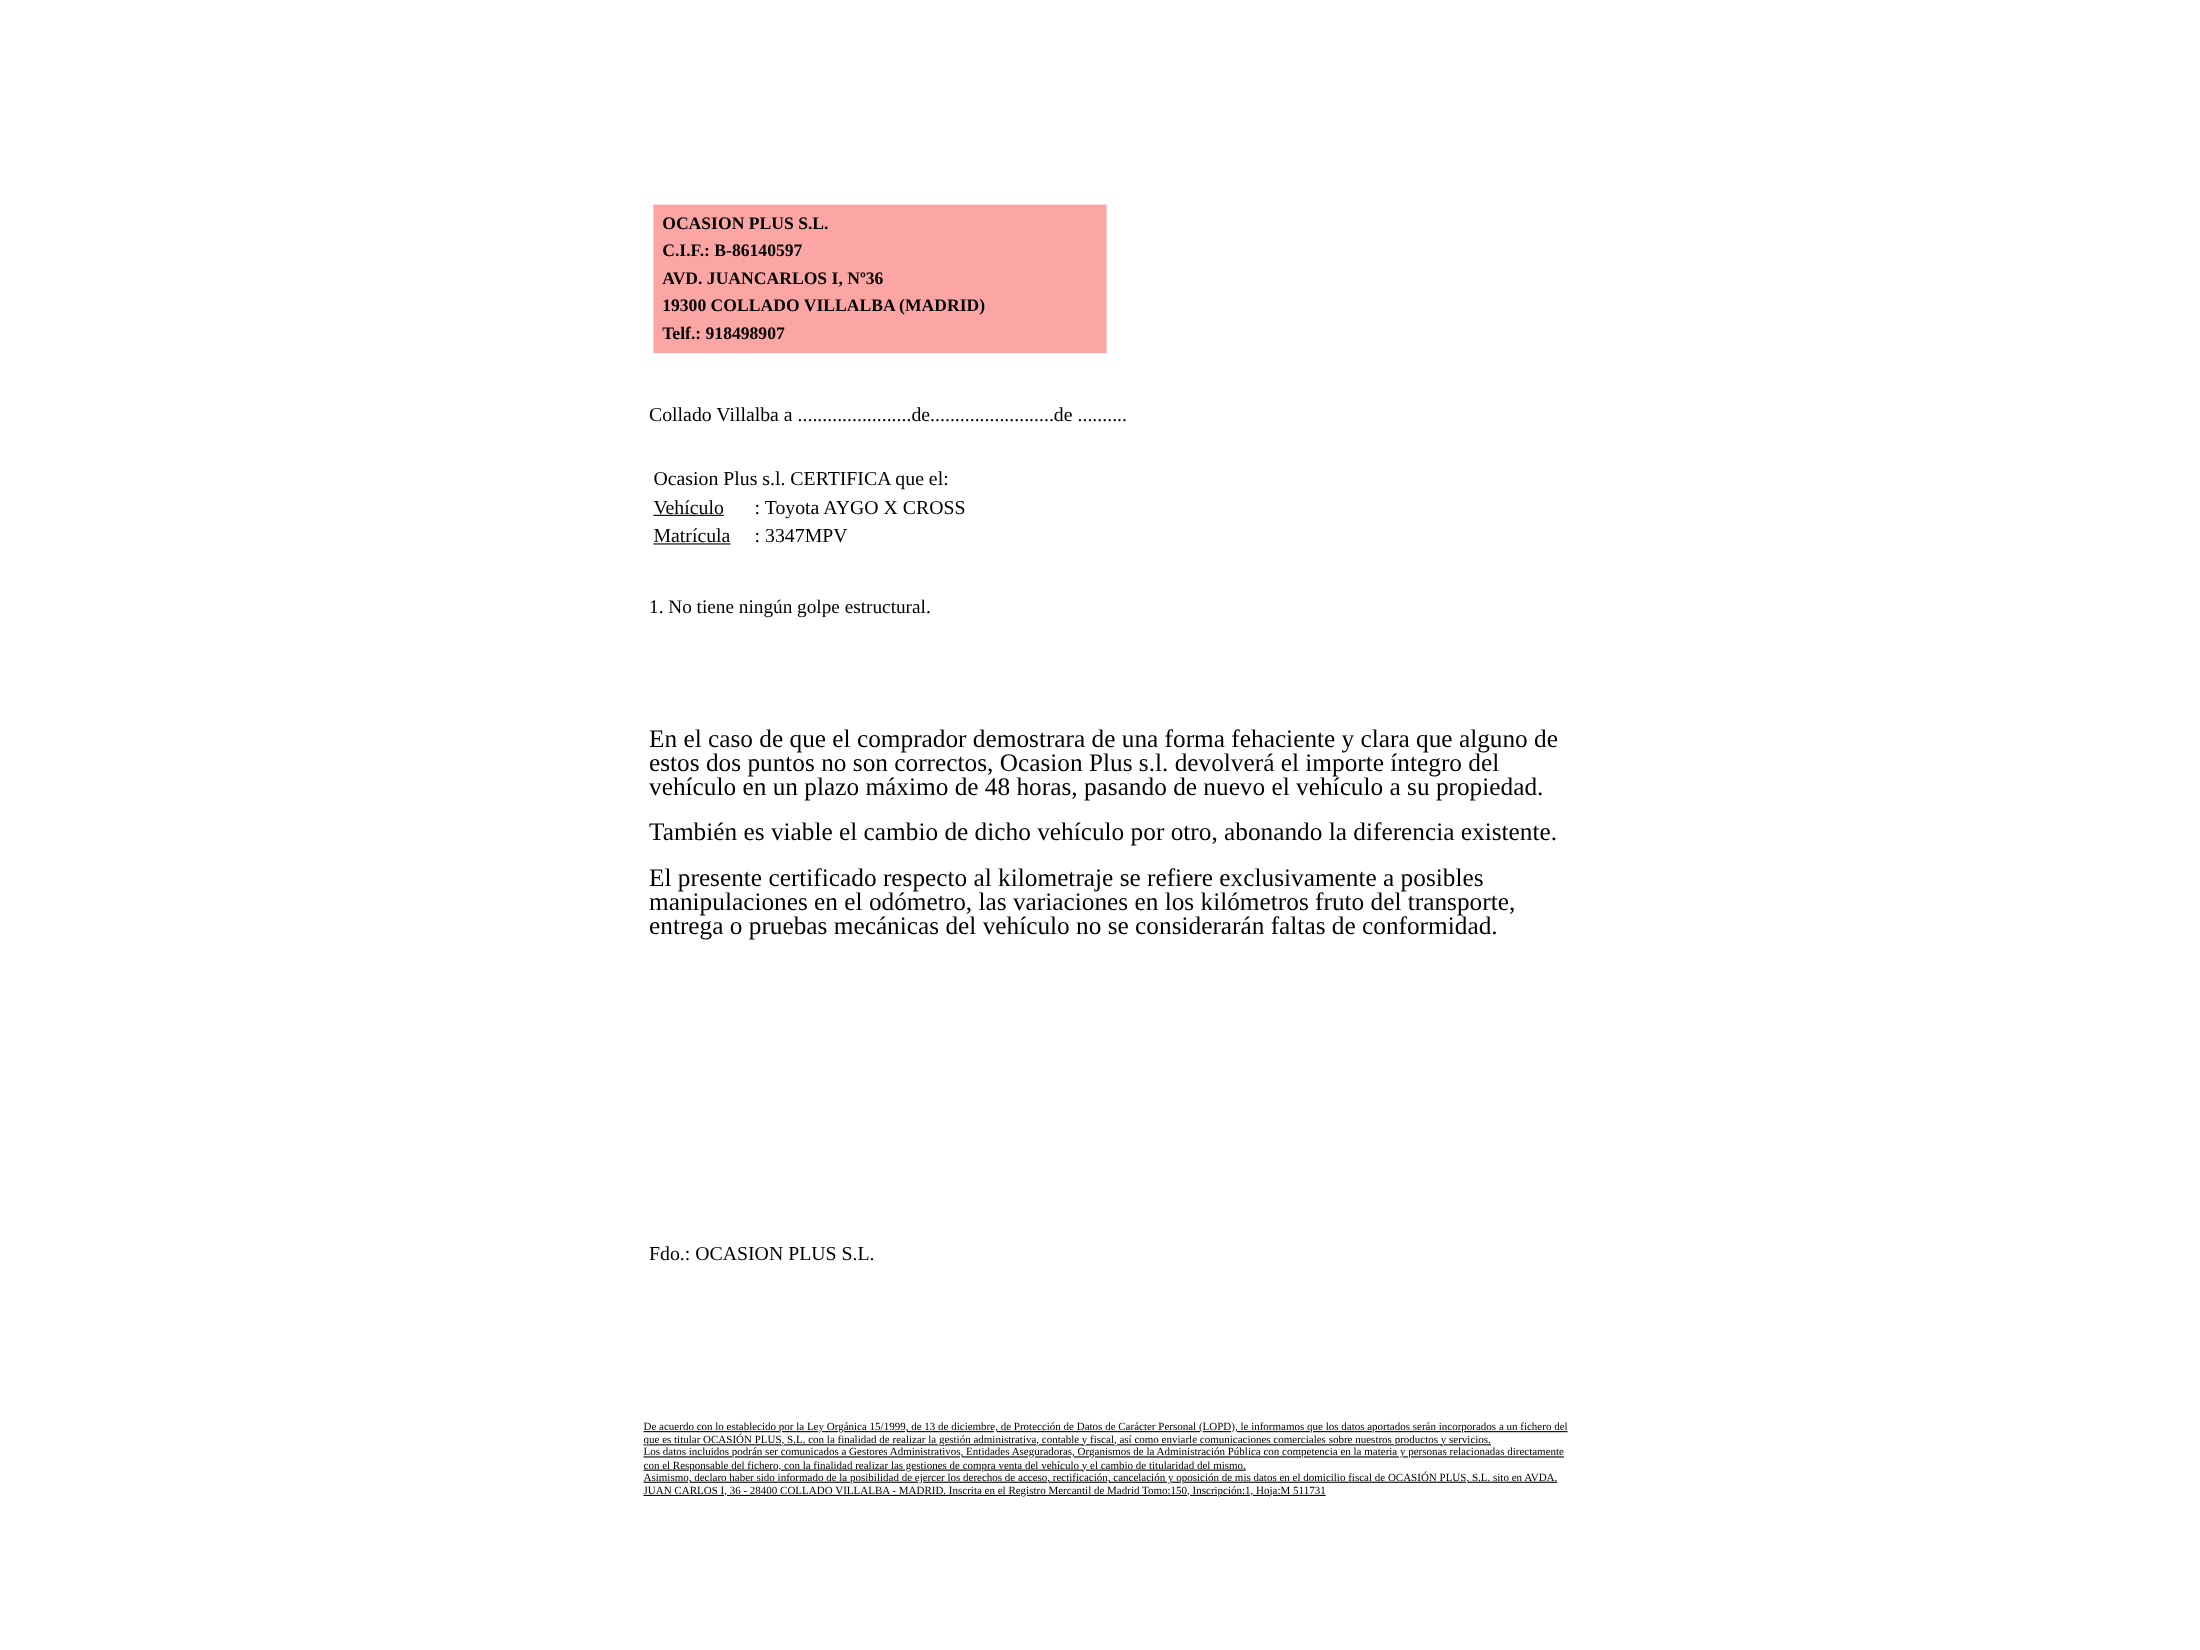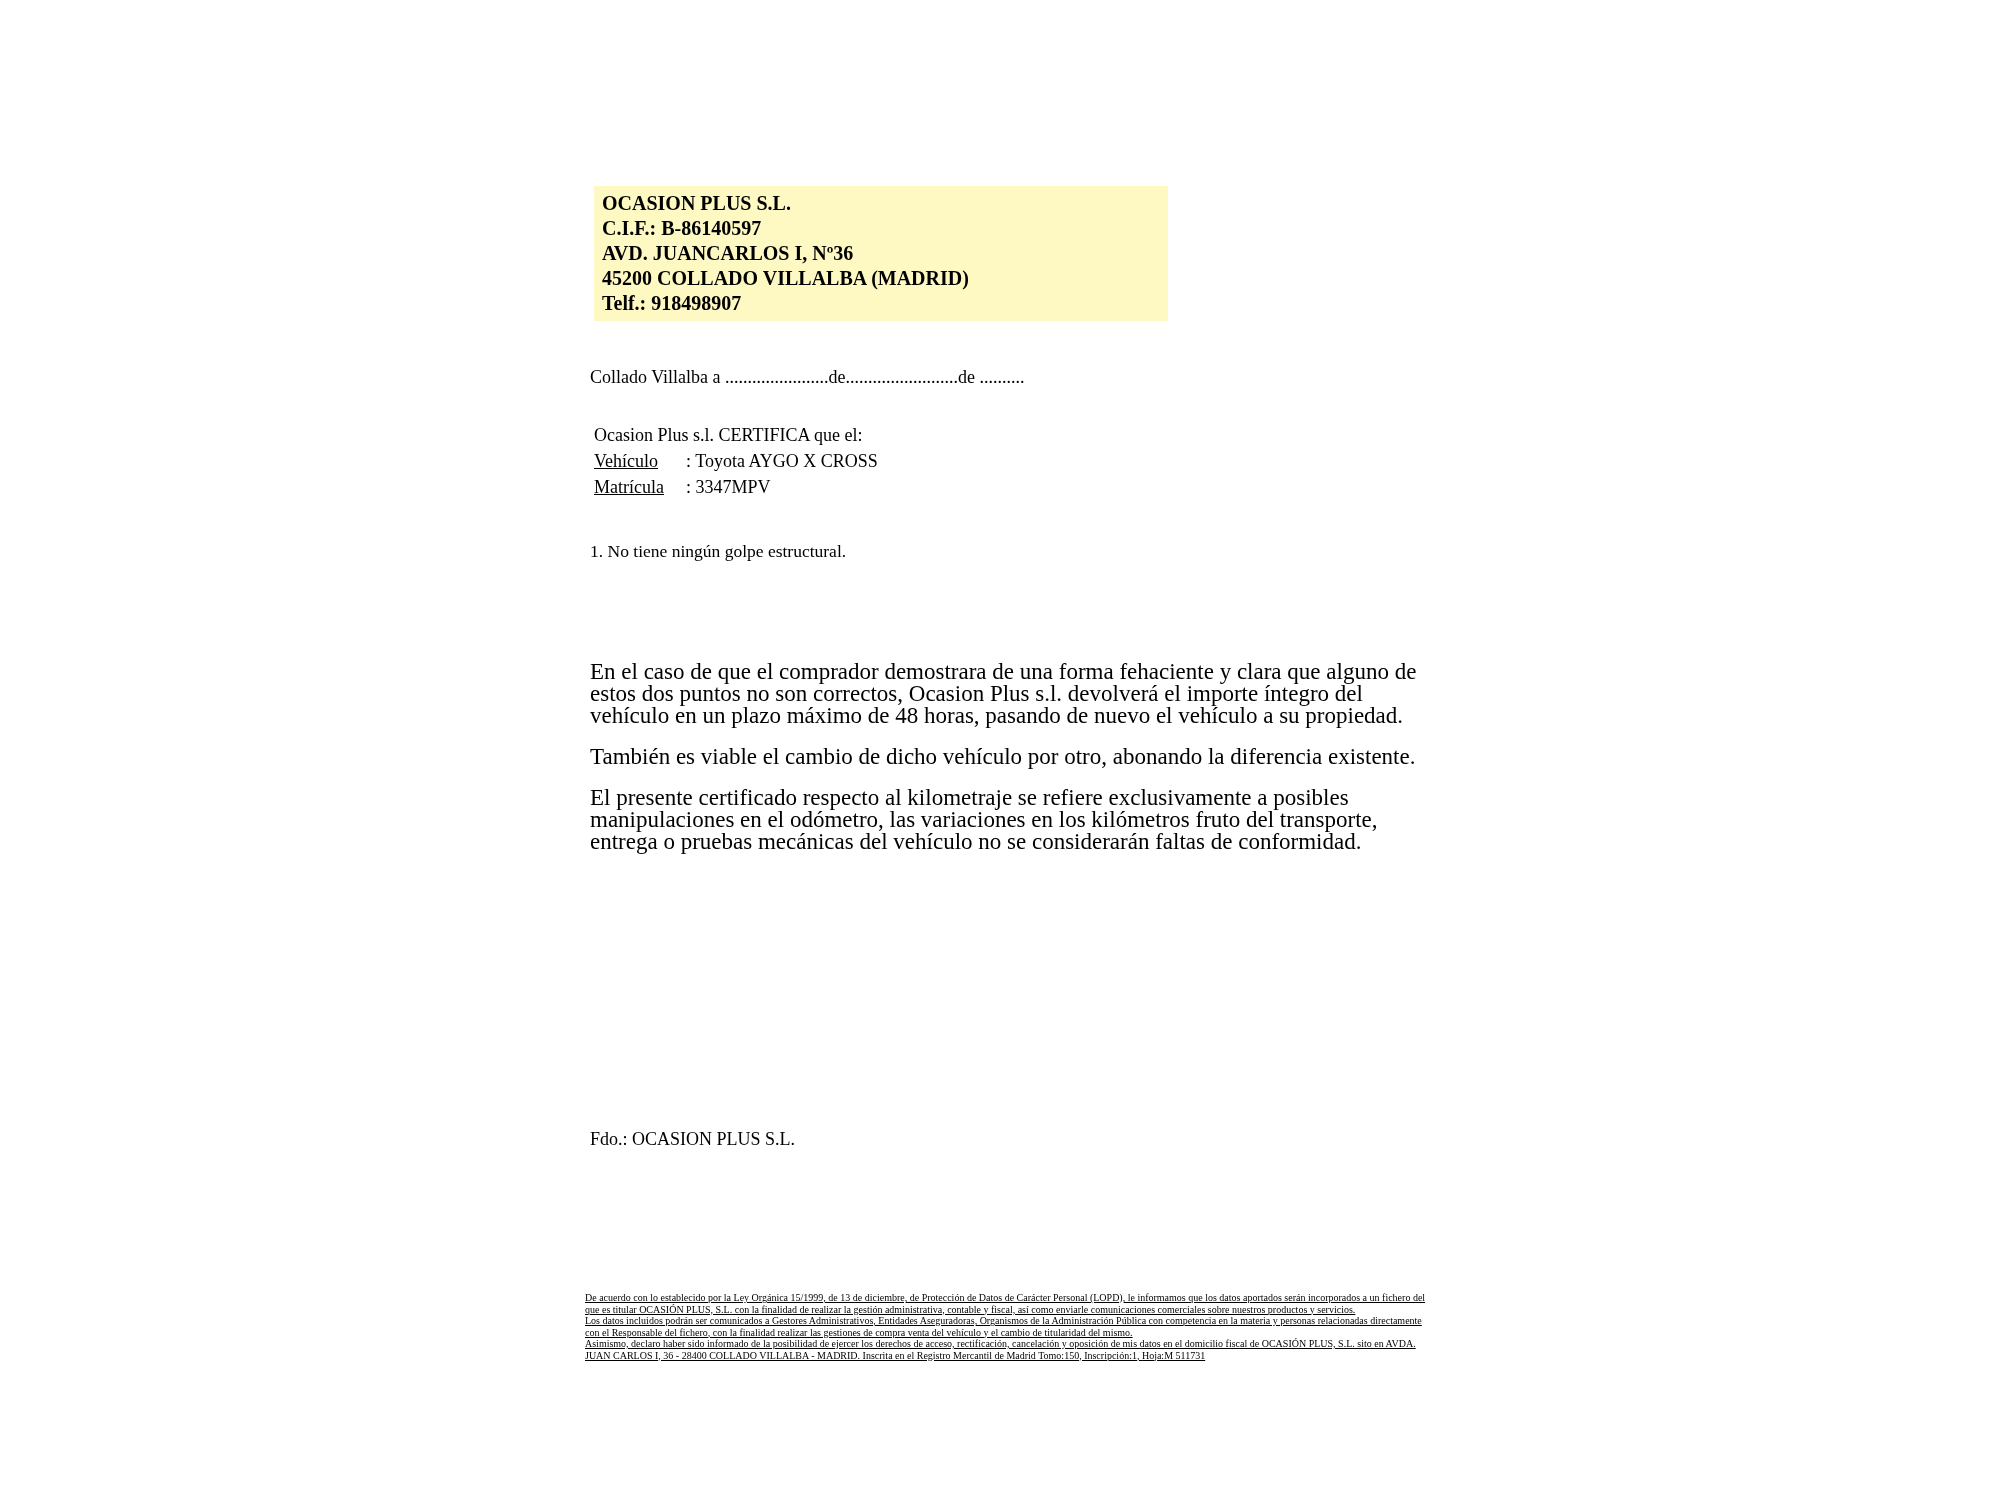--- a/index.html
+++ b/index.html
@@ -13,26 +13,26 @@
     height: 1500px;
     background: #ffffff;
     font-family: "Liberation Serif", serif;
     color: #000000;
     overflow: hidden;
   }
   .header-box {
     position: absolute;
     left: 594px;
     top: 186px;
-    width: 574px;
+    width: 412px;
     box-sizing: border-box;
-    background: #fef9c3;
+    background: #fca5a5;
     padding: 5px 10px 5px 8px;
     font-weight: bold;
-    font-size: 20px;
+    font-size: 16px;
     line-height: 25px;
   }
   .header-box div { white-space: nowrap; }
   .dateline {
     position: absolute;
     left: 590px;
     top: 366px;
     width: 845px;
     text-align: left;
     font-size: 18px;
@@ -88,21 +88,21 @@
 </style>
 </head>
 <body>
 
 <div class="page">
 
   <div class="header-box">
     <div>OCASION PLUS S.L.</div>
     <div>C.I.F.: B-86140597</div>
     <div>AVD. JUANCARLOS I, Nº36</div>
-    <div>45200 COLLADO VILLALBA (MADRID)</div>
+    <div>19300 COLLADO VILLALBA (MADRID)</div>
     <div>Telf.: 918498907</div>
   </div>
 
   <div class="dateline">Collado Villalba a .......................de.........................de ..........</div>
 
   <div class="certify">
     <div>Ocasion Plus s.l. CERTIFICA que el:</div>
     <div><span class="label">Vehículo</span><span>: Toyota AYGO X CROSS</span></div>
     <div><span class="label">Matrícula</span><span>: 3347MPV</span></div>
   </div>

